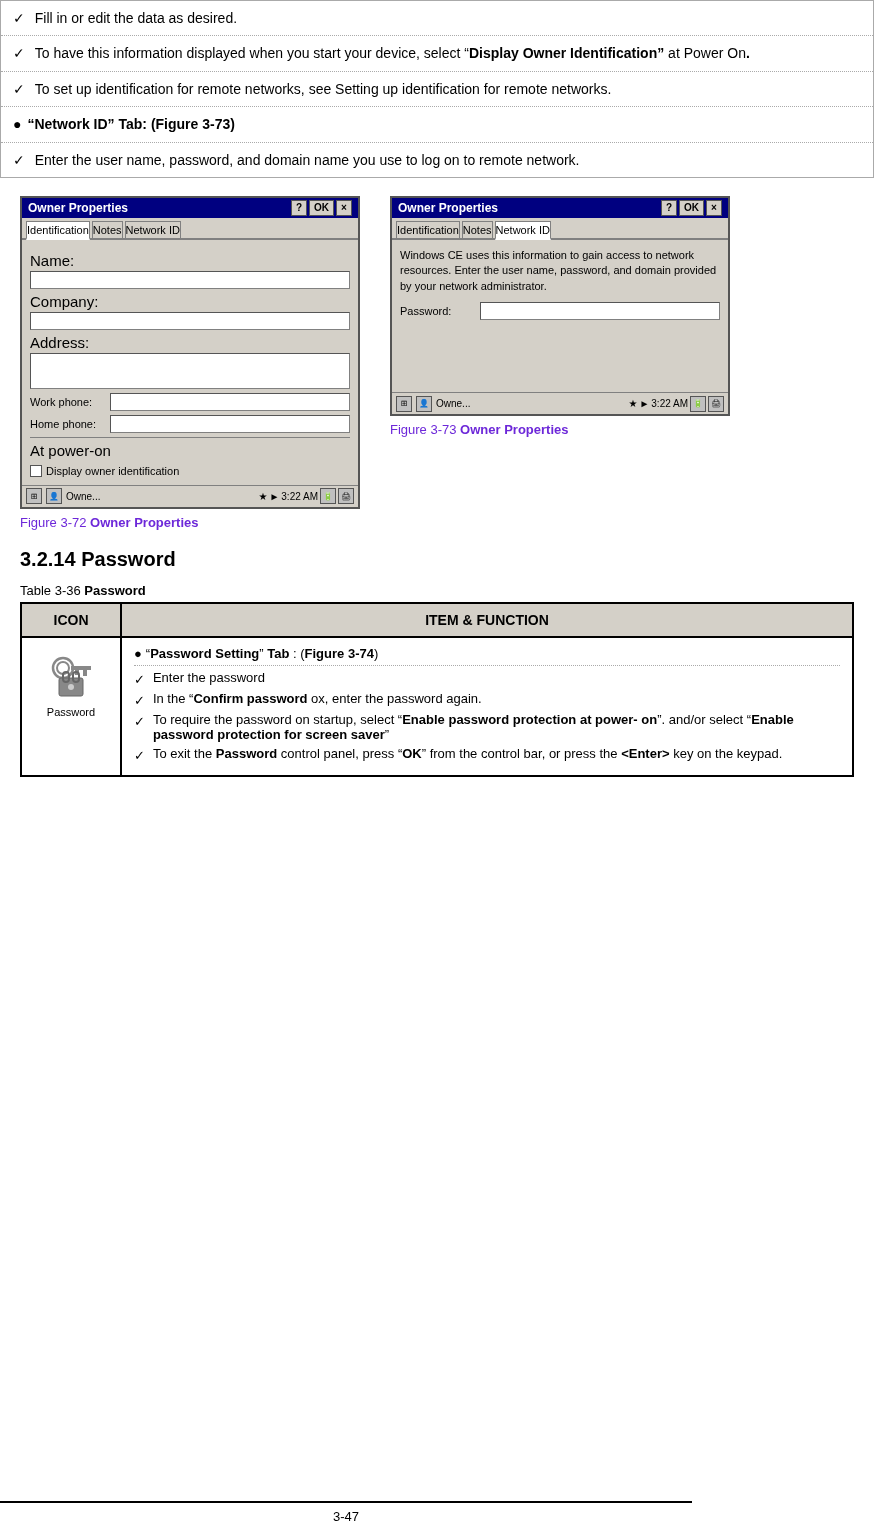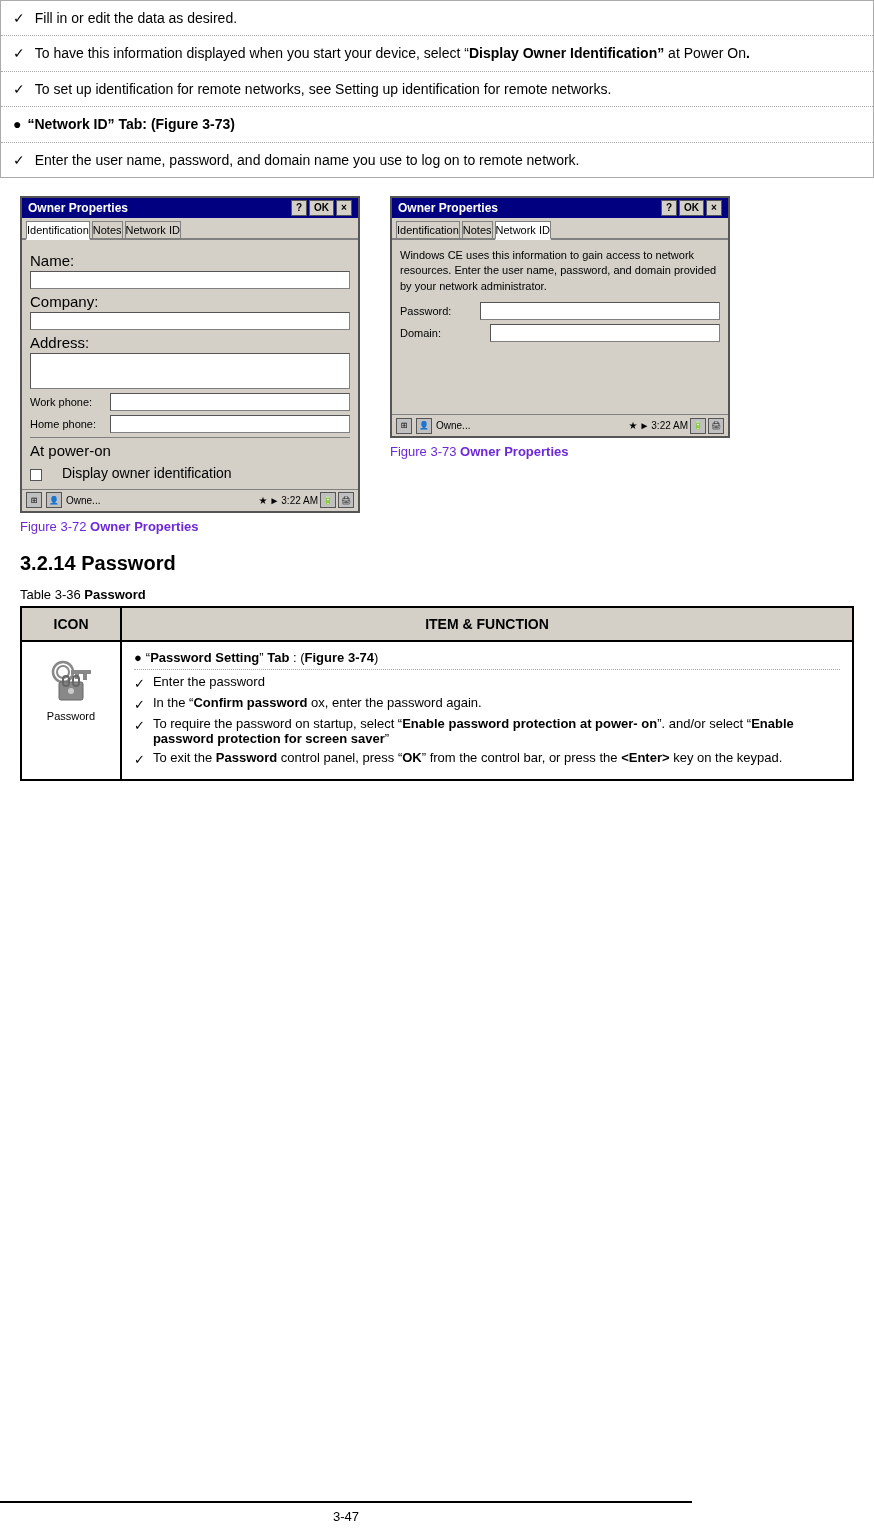--- a/index.html
+++ b/index.html
@@ -141,22 +141,22 @@
       margin-bottom: 4px;
     }
     .form-section-label {
       font-size: 15px;
       margin-bottom: 2px;
       margin-top: 4px;
     }
     .checkbox-row {
       display: flex;
       align-items: flex-end;
-      gap: 20px;
-      font-size: 14px;
+      gap: 4px;
+      font-size: 11px;
       margin-top: 6px;
     }
     .small-checkbox {
       width: 12px;
       height: 12px;
       border: 1px solid #555;
       background: #fff;
       display: inline-block;
     }
     .divider-line {
@@ -433,24 +433,20 @@
 
         <div class="win-body">
           <div class="network-info-text">Windows CE uses this information to gain access to network resources. Enter the user name, password, and domain provided by your network administrator.</div>
 
 
           <div class="form-row">
             <span class="form-label" style="width:80px;">Password:</span>
             <div class="form-input"></div>
           </div>
 
-          <div class="form-row">
-            <span class="form-label" style="width:90px;">Domain:</span>
-            <div class="form-input"></div>
-          </div>
 
           <div style="height:60px;"></div>
         </div>
 
         <div class="win-taskbar">
           <span class="taskbar-icon">⊞</span>
           <span class="taskbar-icon">👤</span>
           <span style="font-size:10px;">Owne...</span>
           <div class="taskbar-icons">
             <span style="font-size:10px;">★</span>

